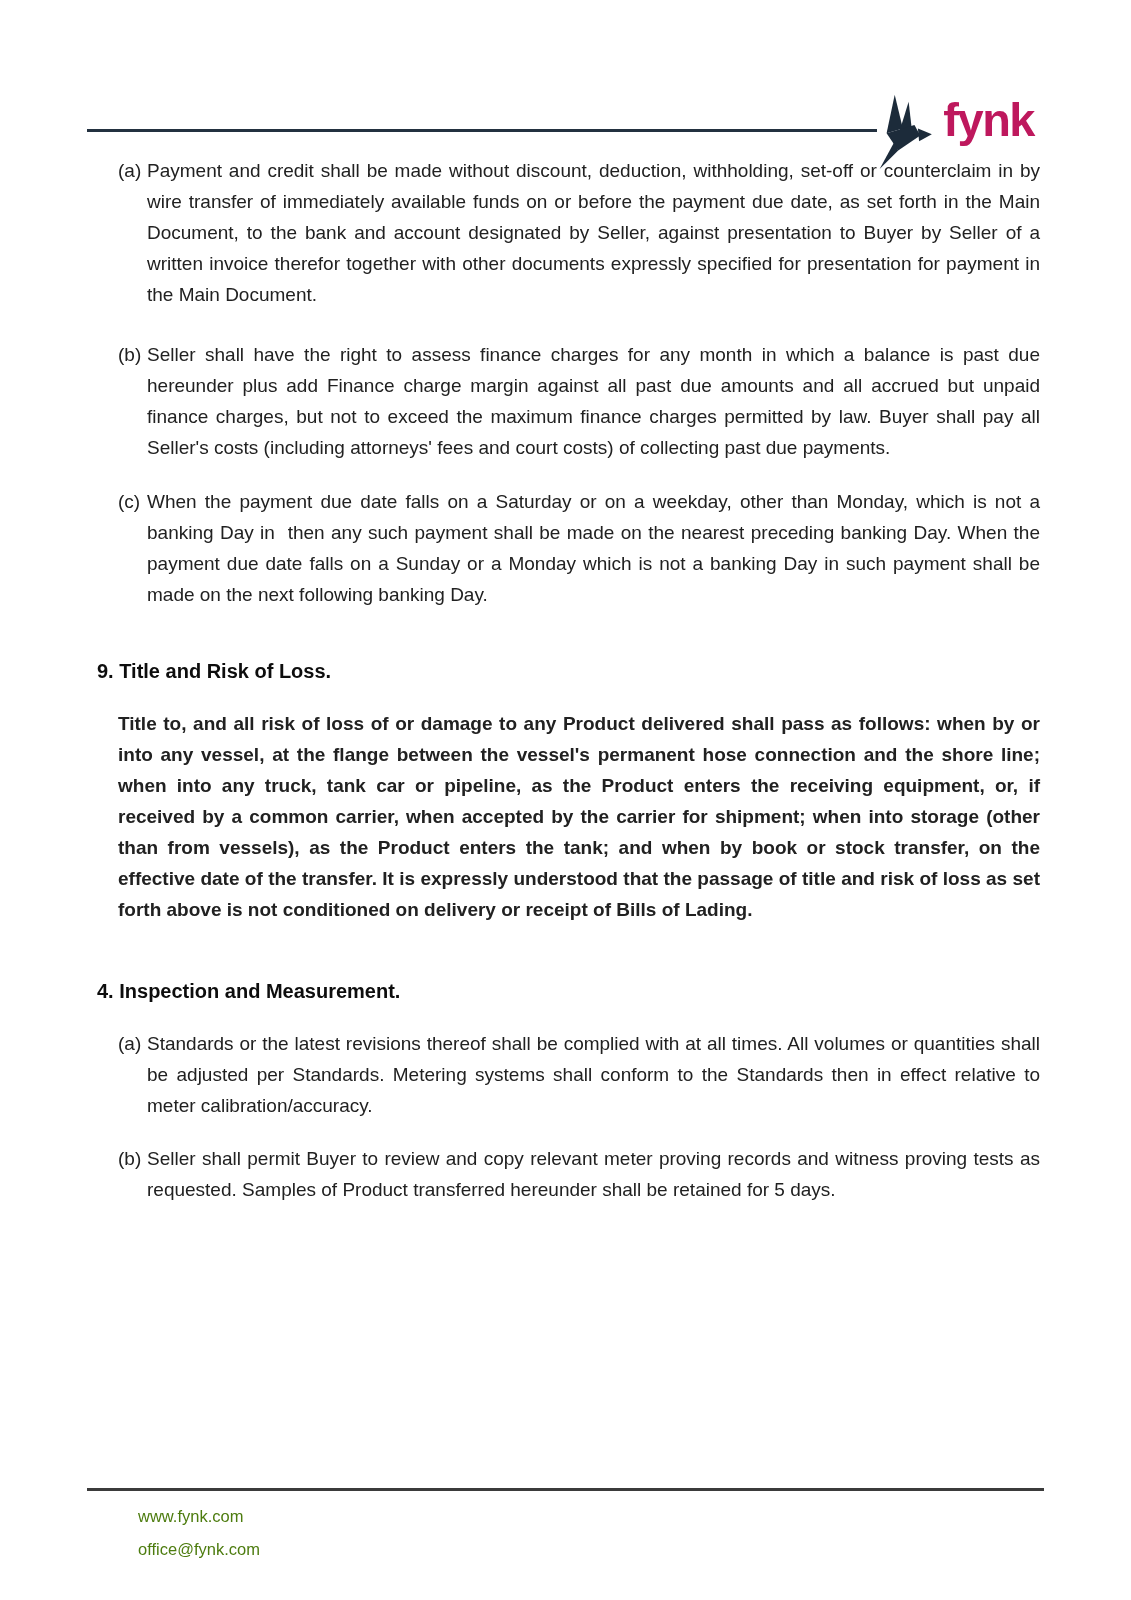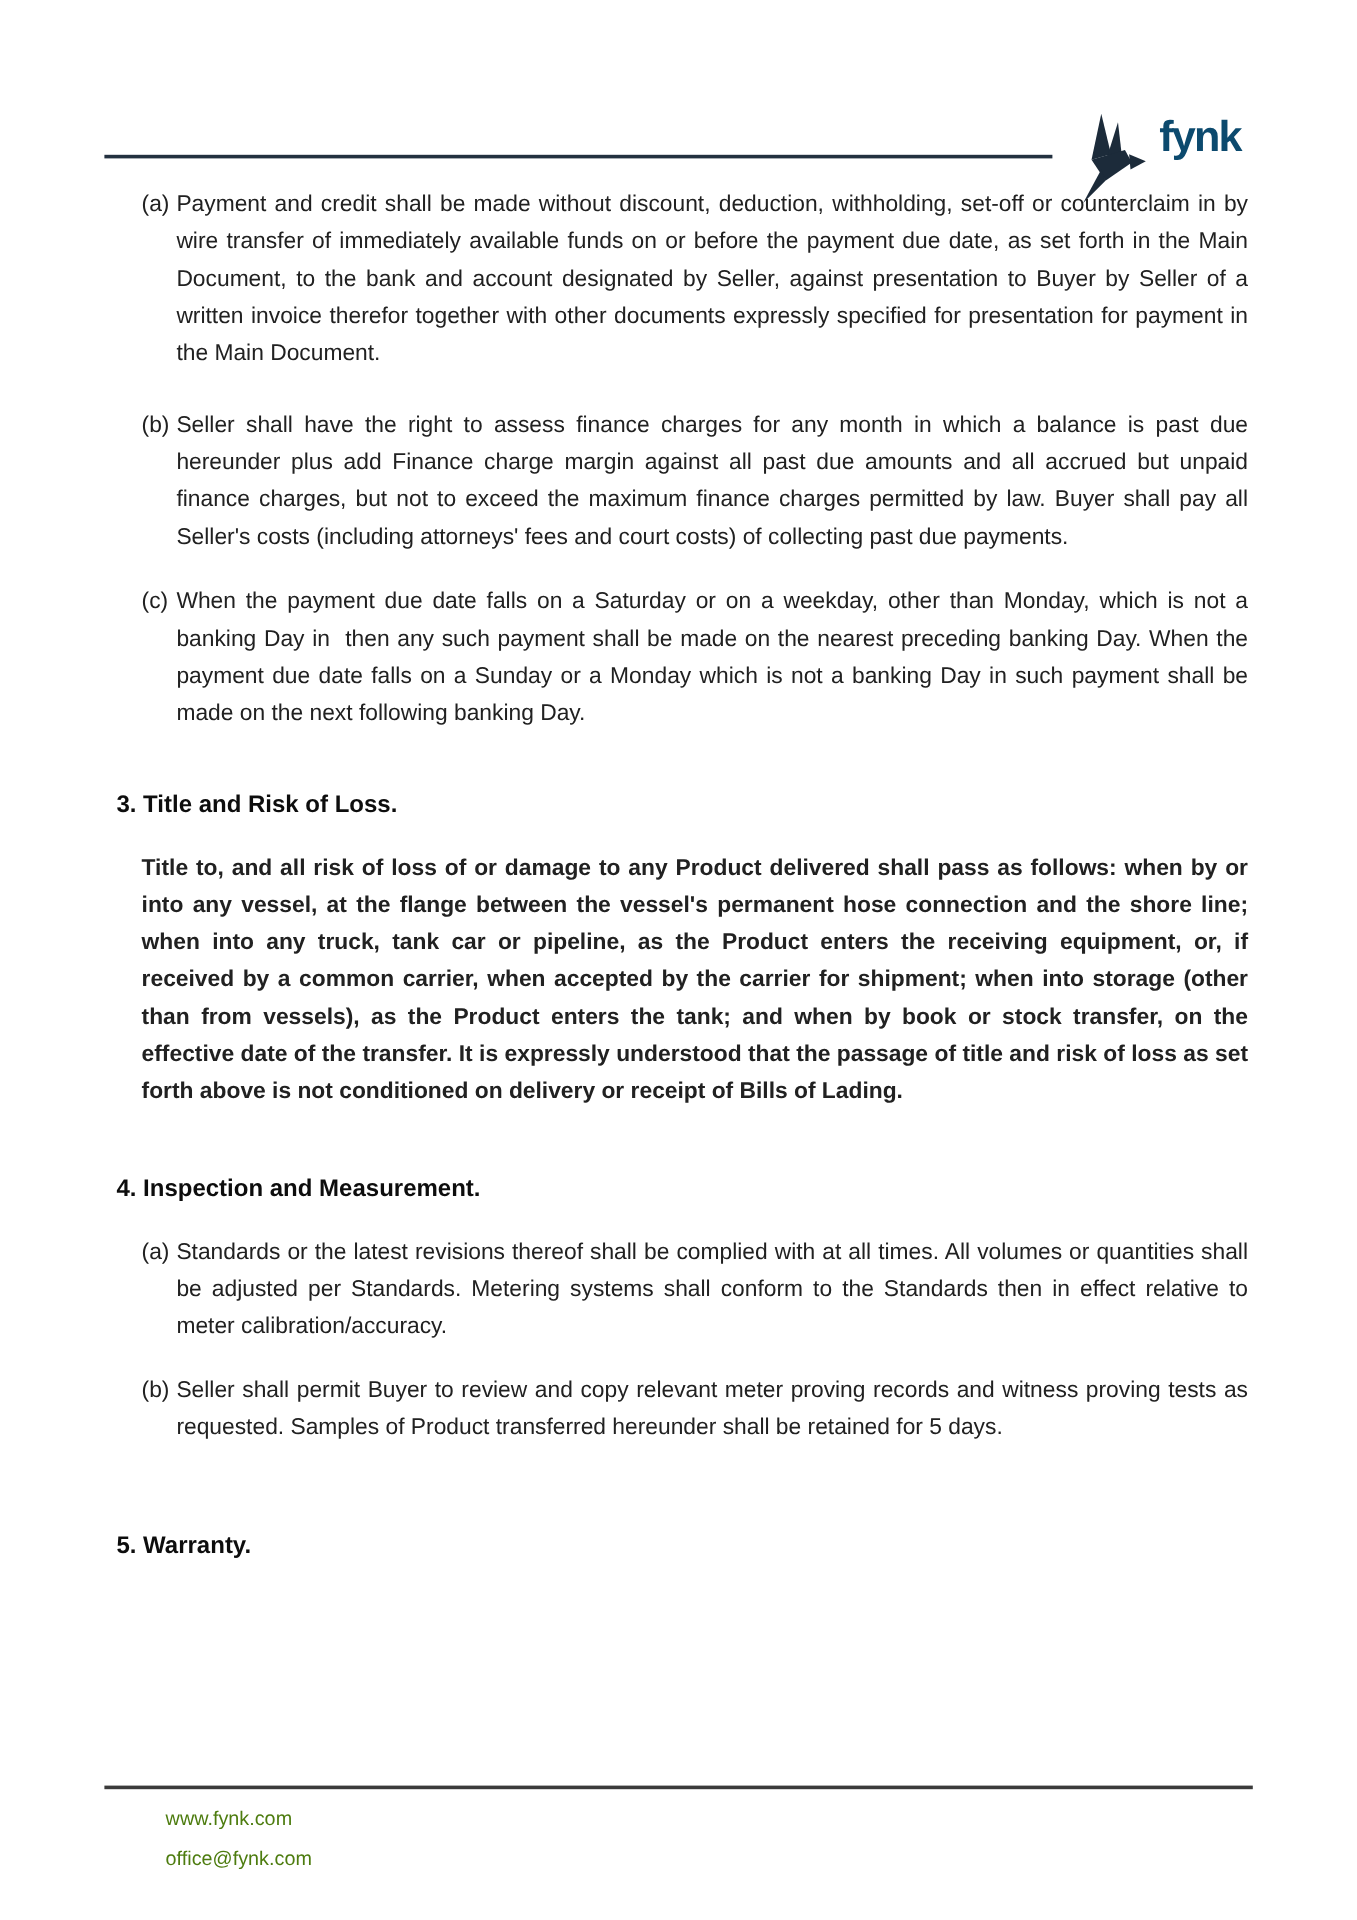--- a/index.html
+++ b/index.html
@@ -22,24 +22,24 @@
     background: #233140;
   }
   .logo {
     position: absolute;
     top: 88px; right: 97px;
     display: flex;
     align-items: flex-start;
   }
   .logo-bird { width: 58px; height: 80px; margin-right: 10px; margin-top: 6px; }
   .logo-word {
-    font-size: 36px;
+    font-size: 47px;
     font-weight: 700;
     letter-spacing: -1.5px;
-    color: #0c4a6e;
+    color: #be185d;
     line-height: 1;
     margin-top: 8px;
   }
 
   
   .content {
     position: absolute;
     left: 87px; top: 155px;
     width: 953px;
     font-size: 19px;
@@ -116,37 +116,36 @@
   <div class="list-item mb-b">
     <span class="li-marker">(b)</span>
     <div class="li-text">Seller shall have the right to assess finance charges for any month in which a balance is past due hereunder plus add Finance charge margin against all past due amounts and all accrued but unpaid finance charges, but not to exceed the maximum finance charges permitted by law. Buyer shall pay all Seller's costs (including attorneys' fees and court costs) of collecting past due payments.</div>
   </div>
 
   <div class="list-item mb-c">
     <span class="li-marker">(c)</span>
     <div class="li-text">When the payment due date falls on a Saturday or on a weekday, other than Monday, which is not a banking Day in &nbsp;then any such payment shall be made on the nearest preceding banking Day. When the payment due date falls on a Sunday or a Monday which is not a banking Day in such payment shall be made on the next following banking Day.</div>
   </div>
 
-  <div class="section-heading h3-mb">3. Title and Risk of Loss.</div>
+  <div class="section-heading h3-mb">9. Title and Risk of Loss.</div>
 
   <div class="sec-body">Title to, and all risk of loss of or damage to any Product delivered shall pass as follows: when by or into any vessel, at the flange between the vessel's permanent hose connection and the shore line; when into any truck, tank car or pipeline, as the Product enters the receiving equipment, or, if received by a common carrier, when accepted by the carrier for shipment; when into storage (other than from vessels), as the Product enters the tank; and when by book or stock transfer, on the effective date of the transfer. It is expressly understood that the passage of title and risk of loss as set forth above is not conditioned on delivery or receipt of Bills of Lading.</div>
 
   <div class="section-heading h4-mb">4. Inspection and Measurement.</div>
 
   <div class="list-item mb-4a">
     <span class="li-marker">(a)</span>
     <div class="li-text">Standards or the latest revisions thereof shall be complied with at all times. All volumes or quantities shall be adjusted per Standards. Metering systems shall conform to the Standards then in effect relative to meter calibration/accuracy.</div>
   </div>
 
   <div class="list-item mb-4b">
     <span class="li-marker">(b)</span>
     <div class="li-text">Seller shall permit Buyer to review and copy relevant meter proving records and witness proving tests as requested. Samples of Product transferred hereunder shall be retained for 5 days.</div>
   </div>
 
-  <div class="section-heading">5. Warranty.</div>
 
 </div>
 
 <div class="footer">
   <div class="footer-rule"></div>
   <div class="footer-text">
     <div>www.fynk.com</div>
     <div>office@fynk.com</div>
   </div>
 </div>

